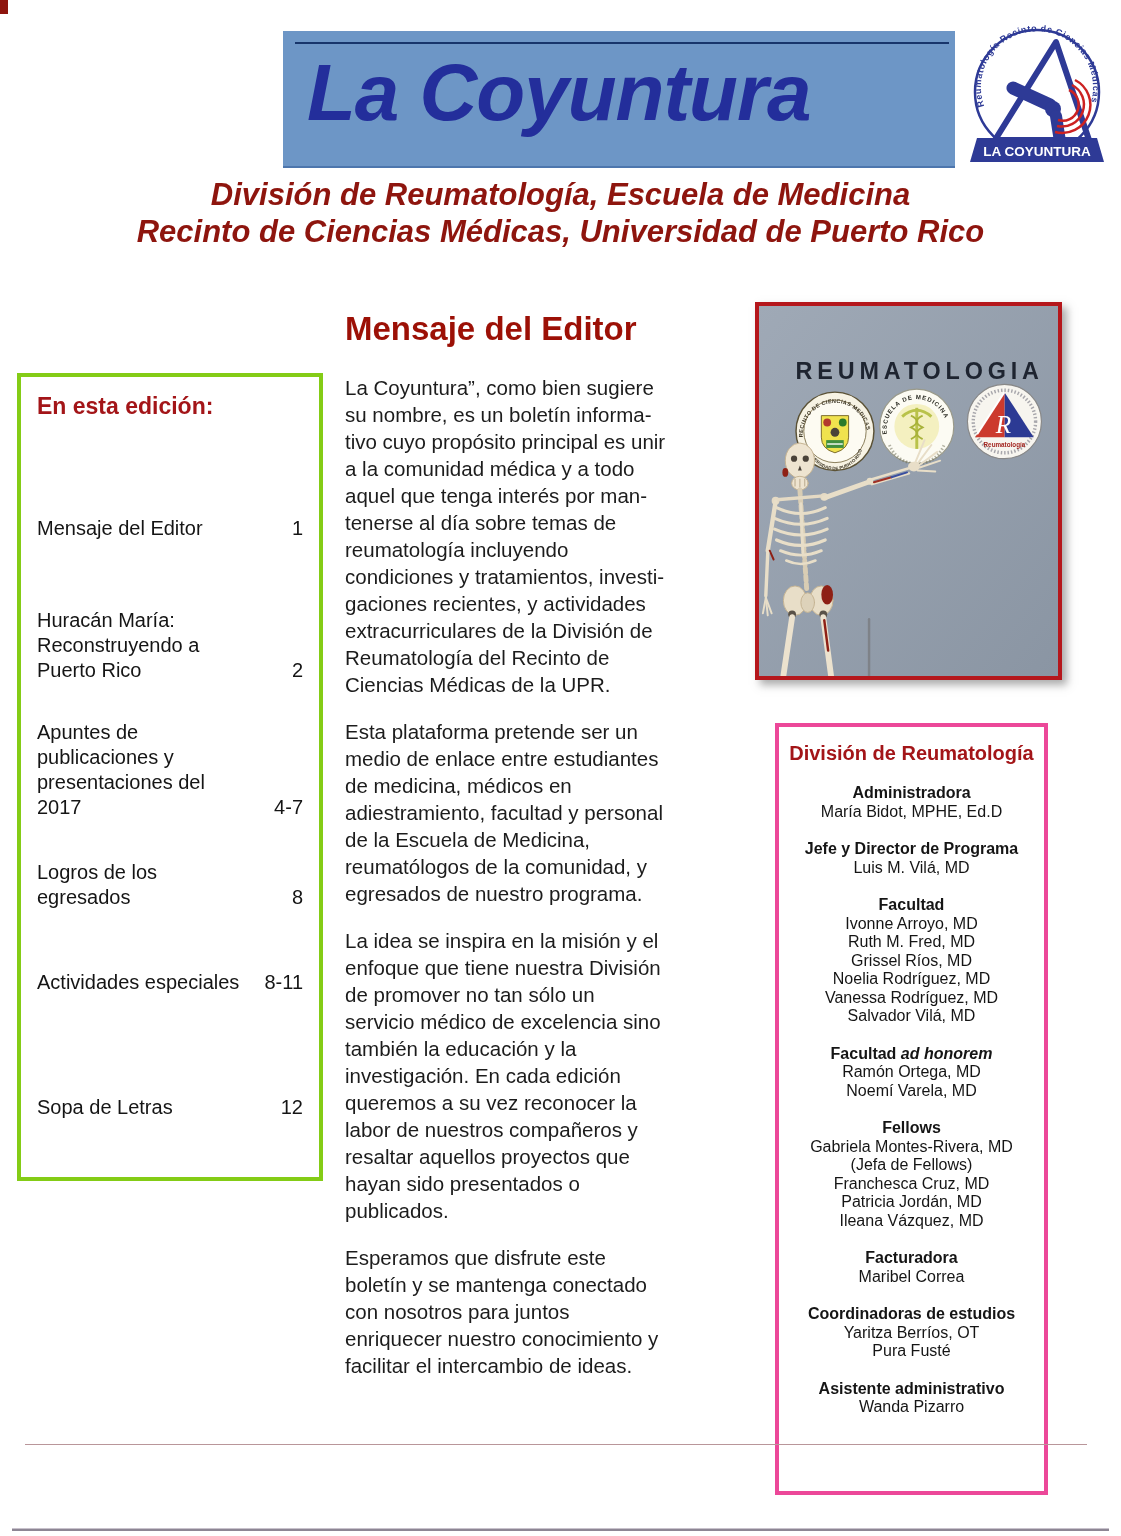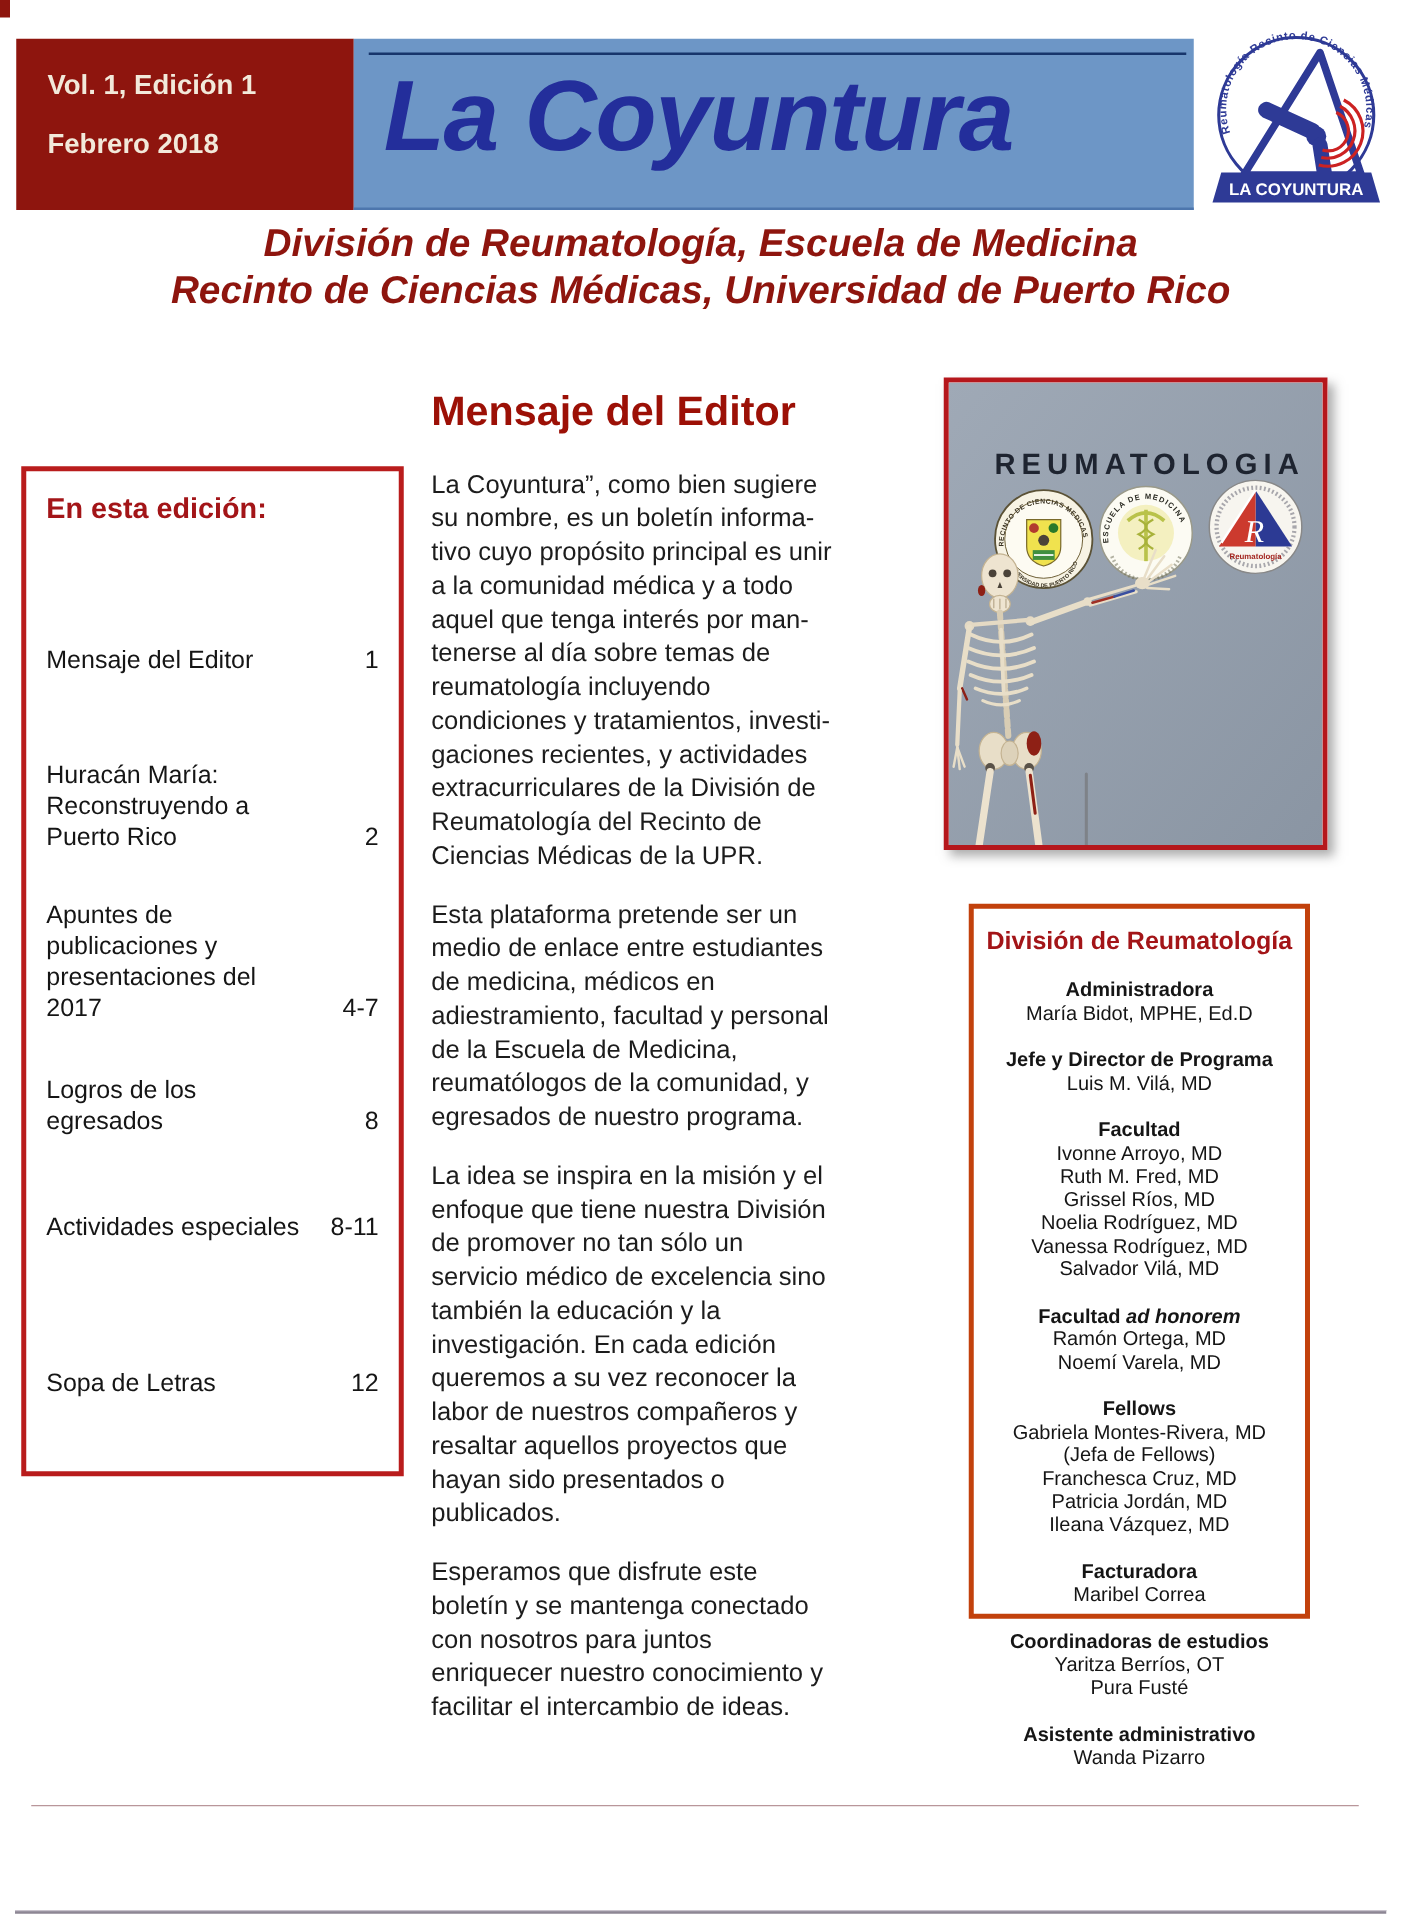--- a/index.html
+++ b/index.html
@@ -15,21 +15,21 @@
   .banner{position:absolute;left:283px;top:31px;width:672px;height:137px;background:#6d96c6;
           border-bottom:2px solid #4d76ad;box-sizing:border-box;}
   .banner-rule{position:absolute;left:12px;top:11px;right:6px;height:2px;background:#17356b;}
   .banner-title{position:absolute;left:24px;top:22px;font-size:80px;font-weight:bold;
                 font-style:italic;color:#232e9b;line-height:1;letter-spacing:-1px;}
   .logo{position:absolute;left:963px;top:12px;width:148px;height:156px;}
   .subtitle{position:absolute;left:0;top:176px;width:1121px;text-align:center;color:#8e150e;
             font-weight:bold;font-style:italic;font-size:31px;line-height:1.2;}
 
   
-  .toc{position:absolute;left:17px;top:373px;width:306px;height:808px;border:4px solid #b91c1c;
+  .toc{position:absolute;left:17px;top:373px;width:306px;height:808px;border:4px solid #84cc16;
        box-sizing:border-box;padding:16px 16px 0 16px;}
   .toc-heading{color:#a31518;font-size:23px;font-weight:bold;}
   .toc-item{display:flex;justify-content:space-between;align-items:flex-end;
             font-size:20px;line-height:25px;color:#151515;}
   .toc-label{white-space:pre-line;}
   .toc-page{padding-left:6px;}
 
   
   .article{position:absolute;left:345px;top:312px;width:384px;}
   .article-heading{font-size:33px;font-weight:bold;color:#9c1006;line-height:1;}
@@ -37,45 +37,41 @@
   .article p{margin:20px 0 0 0;font-size:20.5px;line-height:27px;color:#1c1c1c;
              white-space:pre-line;}
   .article p:first-of-type{margin-top:29px;}
 
   
   .photo{position:absolute;left:755px;top:302px;width:299px;height:370px;
          border:4px solid #b5171c;box-shadow:5px 5px 8px rgba(90,90,90,.5);}
   .photo svg{display:block;width:100%;height:100%;}
 
   
-  .division{position:absolute;left:775px;top:723px;width:273px;height:572px;
-            border:4px solid #c2410c;box-sizing:border-box;text-align:center;
+  .division{position:absolute;left:775px;top:723px;width:273px;height:772px;
+            border:4px solid #ec4899;box-sizing:border-box;text-align:center;
             padding-top:15px;color:#151515;}
   .division-heading{font-size:20px;font-weight:bold;color:#a31518;}
   .division-section{margin-top:19px;font-size:16px;line-height:18.5px;}
   .division-section .sec-title{font-weight:bold;}
   .division-section .sec-names{white-space:pre-line;}
   .italic{font-style:italic;}
 
   
   .rule-1{position:absolute;left:25px;top:1444px;width:1062px;height:1px;background:#b9969a;}
   .rule-2{position:absolute;left:12px;top:1528px;width:1097px;height:2px;background:#8d8694;
           border-top:1px solid #c8c2cc;}
 </style>
 </head>
 <body>
 
 <div class="page">
 
   <div class="corner-tick"></div>
 
-  <div class="vol-box">
-    <div>Vol. 1, Edición 1</div>
-    <div class="line2">Febrero 2018</div>
-  </div>
 
   <div class="banner">
     <div class="banner-rule"></div>
     <div class="banner-title">La Coyuntura</div>
   </div>
 
   <div class="logo">
     <svg viewBox="0 0 148 156">
       <defs>
         <path id="logoArc" d="M 22 96 A 56 56 0 1 1 126 96" fill="none"></path>

